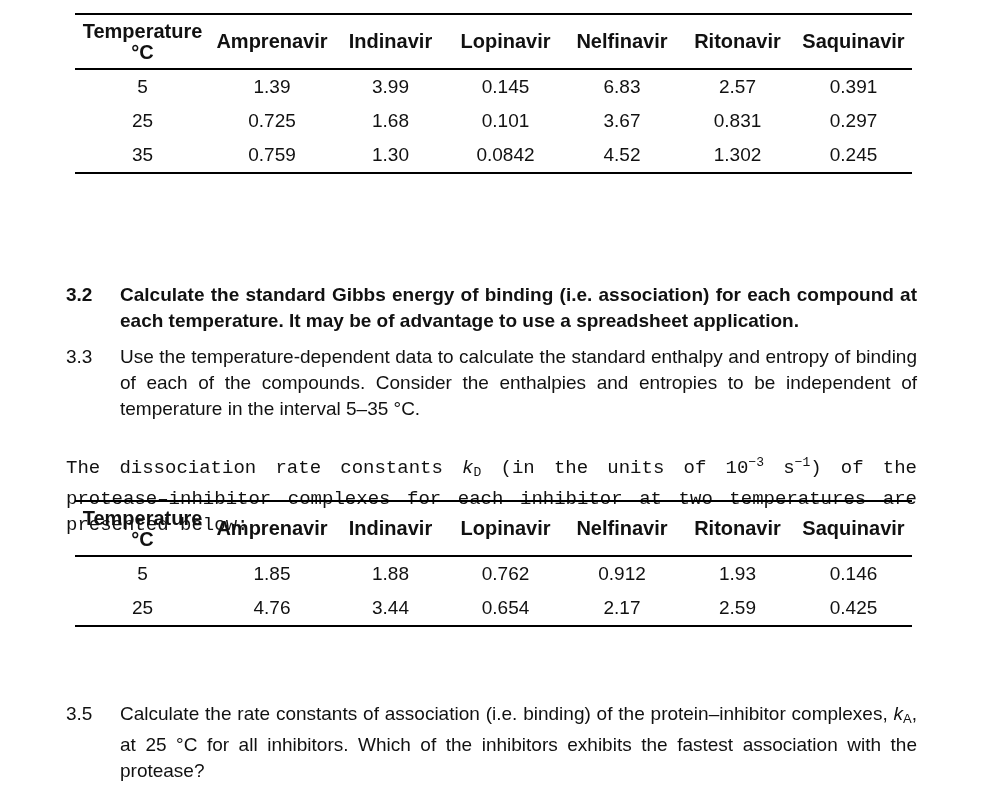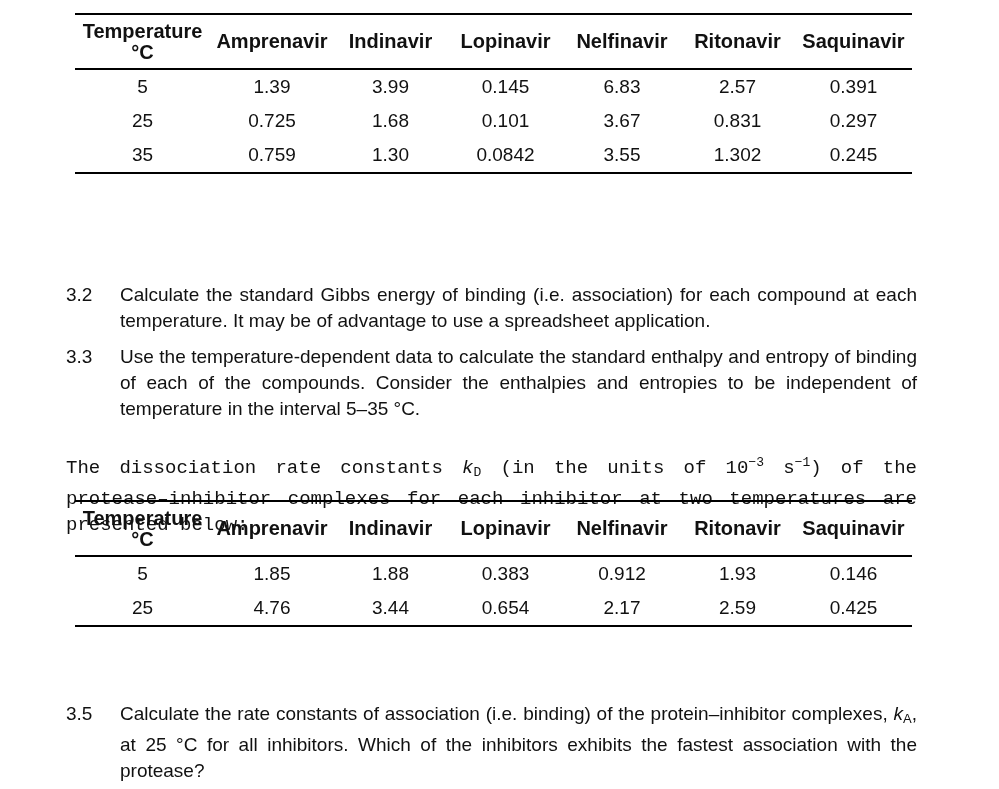--- a/index.html
+++ b/index.html
@@ -25,21 +25,21 @@
     position:absolute; left:66px; width:851px;
     font-size:19px; line-height:26px;
   }
   .question .qnum { position:absolute; left:0; top:0; }
   .question .qbody { margin-left:54px; }
   .just { text-align:justify; }
   .it { font-style:italic; }
   .subsc { font-size:13px; vertical-align:-3px; }
   .supsc { font-size:13px; vertical-align:7px; }
   #q31 { top:240px; }
-  #q32 { top:282px; }
+  #q32 { top:282px;font-weight:bold; }
   #q33 { top:344px; }
   #para-kd { top:450px; text-align:justify;font-family:Liberation Mono, monospace; }
   #q34 { top:661px; }
   #q35 { top:701px; }
 </style>
 </head>
 <body>
 
 <div class="page">
 
@@ -84,21 +84,21 @@
         <td>0.101</td>
         <td>3.67</td>
         <td>0.831</td>
         <td>0.297</td>
       </tr>
       <tr>
         <td>35</td>
         <td>0.759</td>
         <td>1.30</td>
         <td>0.0842</td>
-        <td>3.55</td>
+        <td>4.52</td>
         <td>1.302</td>
         <td>0.245</td>
       </tr>
     </tbody>
   </table>
 
 
   <div id="q32" class="question">
     <span class="qnum">3.2</span>
     <div class="qbody just">Calculate the standard Gibbs energy of binding (i.e. association) for each compound at each temperature. It may be of advantage to use a spreadsheet application.</div>
@@ -135,21 +135,21 @@
         <th>Nelfinavir</th>
         <th>Ritonavir</th>
         <th>Saquinavir</th>
       </tr>
     </thead>
     <tbody>
       <tr>
         <td>5</td>
         <td>1.85</td>
         <td>1.88</td>
-        <td>0.383</td>
+        <td>0.762</td>
         <td>0.912</td>
         <td>1.93</td>
         <td>0.146</td>
       </tr>
       <tr>
         <td>25</td>
         <td>4.76</td>
         <td>3.44</td>
         <td>0.654</td>
         <td>2.17</td>

